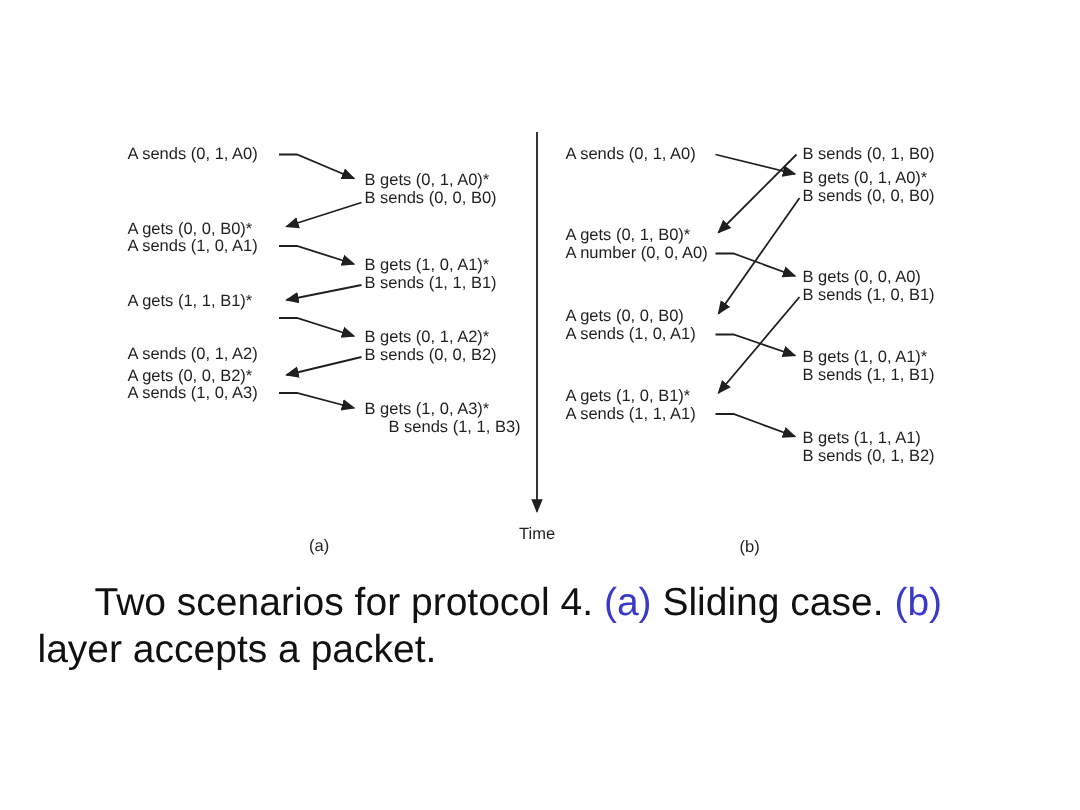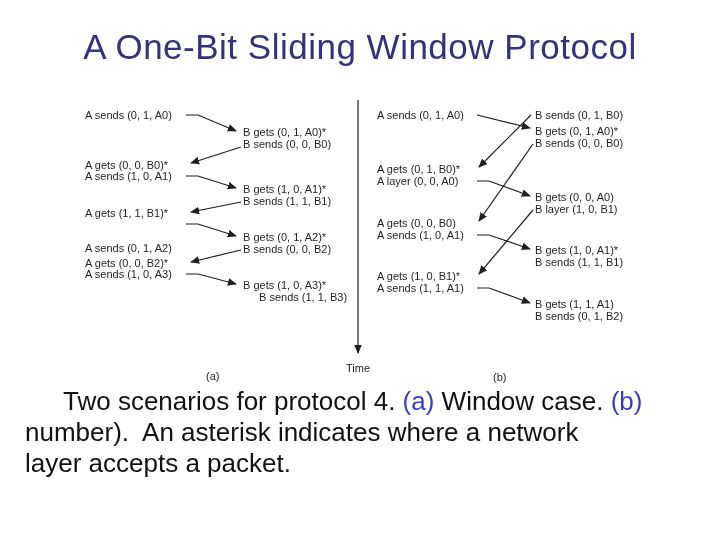--- a/index.html
+++ b/index.html
@@ -17,21 +17,21 @@
     left: 0;
     width: 720px;
     text-align: center;
     font-size: 35px;
     line-height: 40px;
     font-weight: 400;
     letter-spacing: 0.5px;
   }
   .diagram {
     position: absolute;
-    top: 12px; left: 0;
+    top: 0; left: 0;
     width: 707px; height: 380px;
   }
   .diagram svg {
     position: absolute;
     top: 0; left: 0;
   }
   .event-label {
     position: absolute;
     font-size: 11px;
     line-height: 11px;
@@ -54,21 +54,20 @@
     line-height: 31px;
     white-space: pre;
   }
   .caption-line.indent { padding-left: 38px; }
 </style>
 </head>
 <body>
 
 <div class="slide" style="background: rgb(255, 255, 255);">
 
-  <div class="slide-title" style="color: rgb(50, 50, 125);">A One-Bit Sliding Window Protocol</div>
 
   <div class="diagram">
     <svg width="720" height="380" viewBox="0 0 720 380">
       <defs>
         <marker id="arrowhead" markerWidth="8" markerHeight="8" viewBox="0 0 10 10" refX="8.5" refY="5" orient="auto">
           <path d="M0,1 L9.5,5 L0,9 z" fill="#1f1f1f"></path>
         </marker>
       </defs>
       <g>
           <polyline points="186,103 198,103 236,119" fill="none" stroke="#1f1f1f" stroke-width="1.2" marker-end="url(#arrowhead)"></polyline>
@@ -103,35 +102,34 @@
         <div class="event-label" style="left: 85px; top: 246px; color: rgb(31, 31, 31);">A gets (0, 0, B2)*</div>
         <div class="event-label" style="left: 85px; top: 257px; color: rgb(31, 31, 31);">A sends (1, 0, A3)</div>
         <div class="event-label" style="left: 243px; top: 268px; color: rgb(31, 31, 31);">B gets (1, 0, A3)*</div>
         <div class="event-label" style="left: 243px; top: 280px; color: rgb(31, 31, 31); padding-left: 16px;">B sends (1, 1, B3)</div>
         <div class="scenario-label" style="left: 206px; top: 358px; color: rgb(31, 31, 31);">(a)</div>
         <div class="event-label" style="left: 377px; top: 98px; color: rgb(31, 31, 31);">A sends (0, 1, A0)</div>
         <div class="event-label" style="left: 535px; top: 98px; color: rgb(31, 31, 31);">B sends (0, 1, B0)</div>
         <div class="event-label" style="left: 535px; top: 114px; color: rgb(31, 31, 31);">B gets (0, 1, A0)*</div>
         <div class="event-label" style="left: 535px; top: 126px; color: rgb(31, 31, 31);">B sends (0, 0, B0)</div>
         <div class="event-label" style="left: 377px; top: 152px; color: rgb(31, 31, 31);">A gets (0, 1, B0)*</div>
-        <div class="event-label" style="left: 377px; top: 164px; color: rgb(31, 31, 31);">A layer (0, 0, A0)</div>
+        <div class="event-label" style="left: 377px; top: 164px; color: rgb(31, 31, 31);">A number (0, 0, A0)</div>
         <div class="event-label" style="left: 535px; top: 180px; color: rgb(31, 31, 31);">B gets (0, 0, A0)</div>
-        <div class="event-label" style="left: 535px; top: 192px; color: rgb(31, 31, 31);">B layer (1, 0, B1)</div>
+        <div class="event-label" style="left: 535px; top: 192px; color: rgb(31, 31, 31);">B sends (1, 0, B1)</div>
         <div class="event-label" style="left: 377px; top: 206px; color: rgb(31, 31, 31);">A gets (0, 0, B0)</div>
         <div class="event-label" style="left: 377px; top: 218px; color: rgb(31, 31, 31);">A sends (1, 0, A1)</div>
         <div class="event-label" style="left: 535px; top: 233px; color: rgb(31, 31, 31);">B gets (1, 0, A1)*</div>
         <div class="event-label" style="left: 535px; top: 245px; color: rgb(31, 31, 31);">B sends (1, 1, B1)</div>
         <div class="event-label" style="left: 377px; top: 259px; color: rgb(31, 31, 31); text-align: right;">A gets (1, 0, B1)*</div>
         <div class="event-label" style="left: 377px; top: 271px; color: rgb(31, 31, 31);">A sends (1, 1, A1)</div>
         <div class="event-label" style="left: 535px; top: 287px; color: rgb(31, 31, 31);">B gets (1, 1, A1)</div>
         <div class="event-label" style="left: 535px; top: 299px; color: rgb(31, 31, 31);">B sends (0, 1, B2)</div>
         <div class="scenario-label" style="left: 493px; top: 359px; color: rgb(31, 31, 31);">(b)</div>
       </div>
     <div class="axis-label" style="left: 346px; top: 350px; color: rgb(31, 31, 31);">Time</div>
   </div>
 
   <div class="caption">
-      <div class="caption-line indent"><span style="color: rgb(17, 17, 17);">Two scenarios for protocol 4. </span><span style="color: rgb(58, 58, 200);">(a)</span><span style="color: rgb(17, 17, 17);"> Window case. </span><span style="color: rgb(58, 58, 200);">(b)</span></div>
-      <div class="caption-line"><span style="color: rgb(17, 17, 17);">number).  An asterisk indicates where a network</span></div>
+      <div class="caption-line indent"><span style="color: rgb(17, 17, 17);">Two scenarios for protocol 4. </span><span style="color: rgb(58, 58, 200);">(a)</span><span style="color: rgb(17, 17, 17);"> Sliding case. </span><span style="color: rgb(58, 58, 200);">(b)</span></div>
       <div class="caption-line"><span style="color: rgb(17, 17, 17);">layer accepts a packet.</span></div>
     </div>
 
 </div>
 
 </body></html>

